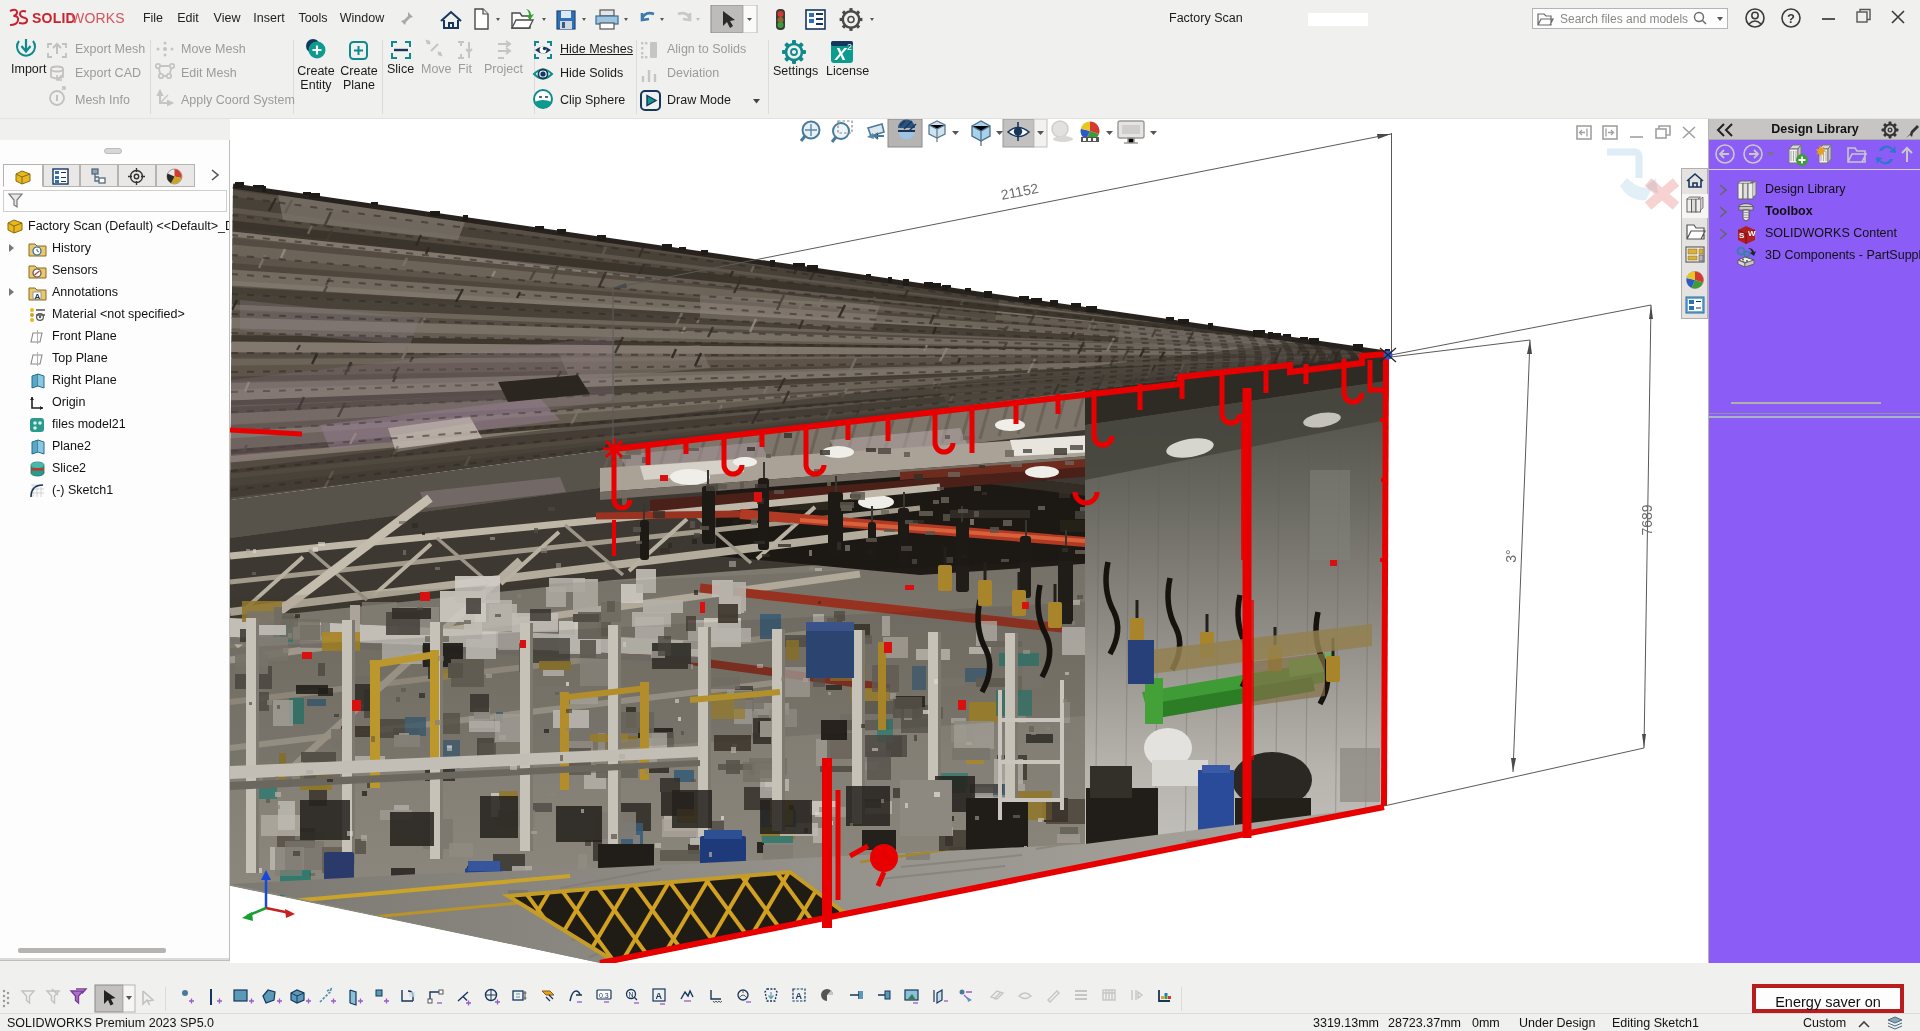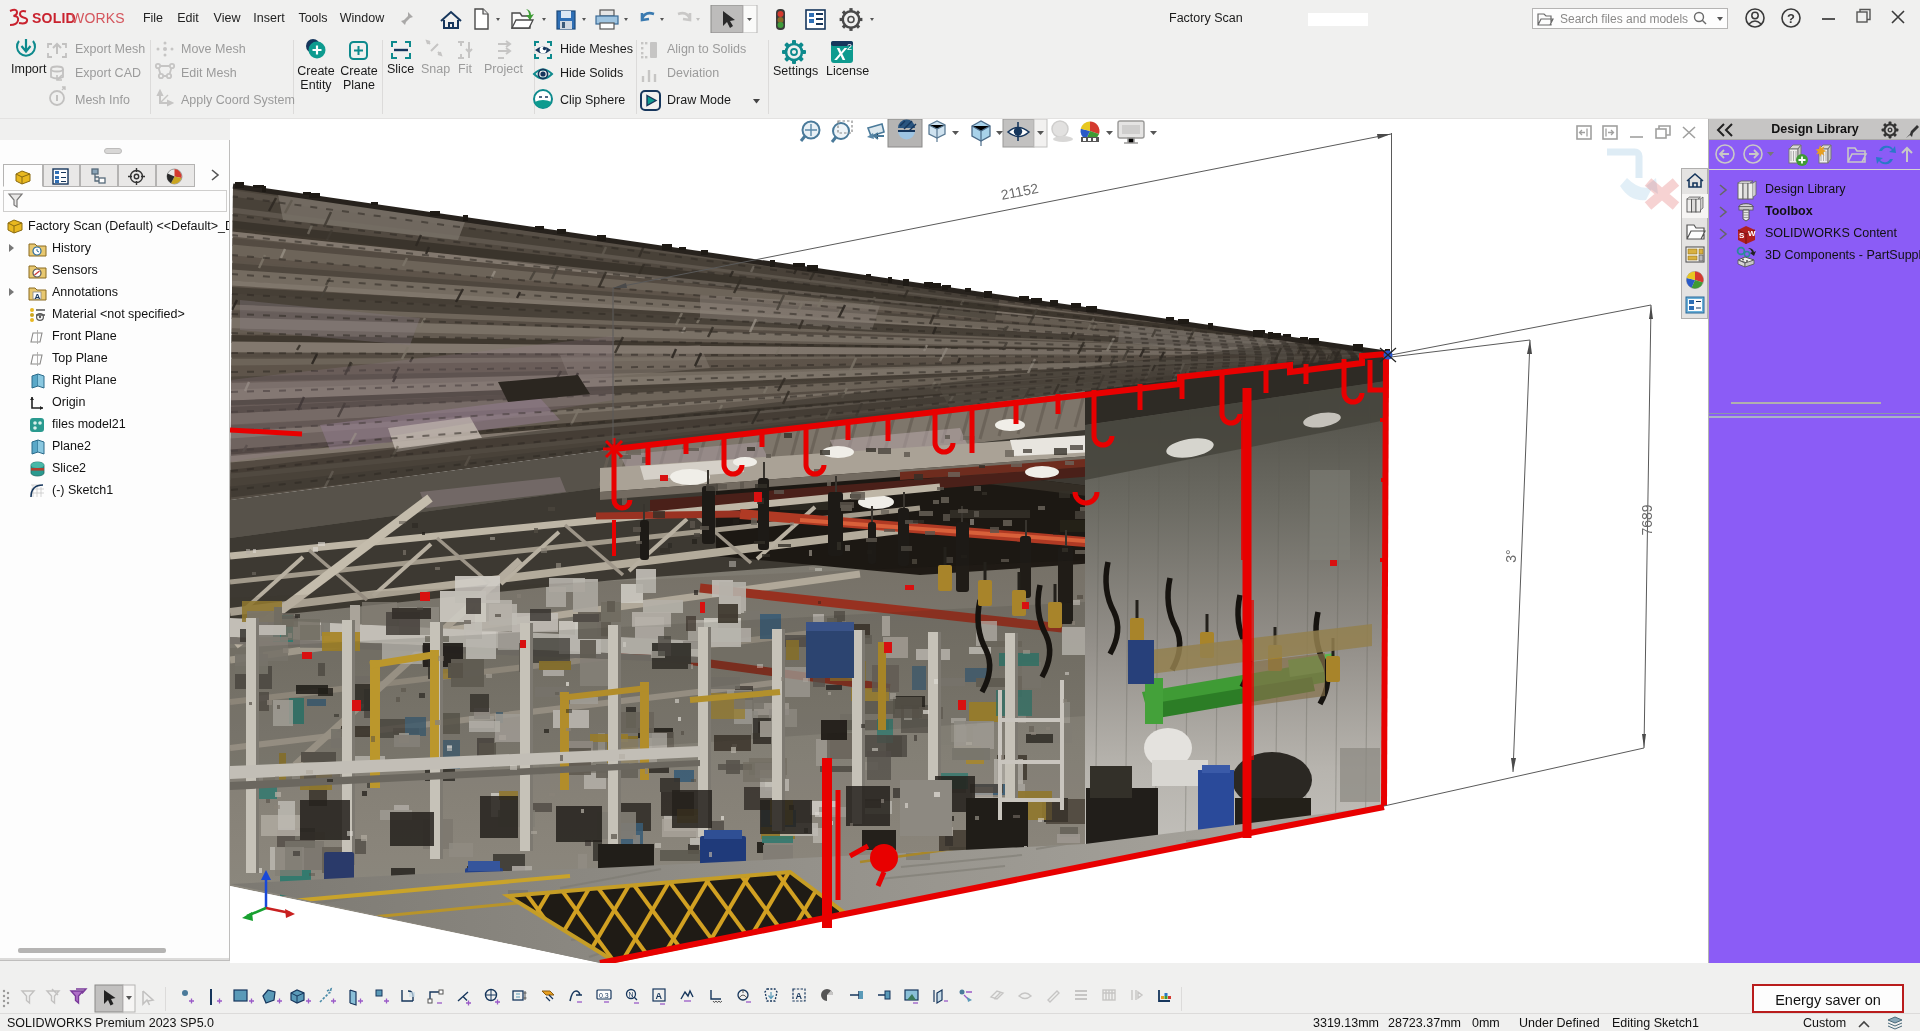--- a/index.html
+++ b/index.html
@@ -34,21 +34,21 @@
 #taskpane { overflow:hidden; z-index:7; position:absolute; left:1708px; top:119px; width:250px; height:844px; background:#8b5cf6; border-left:1px solid #b4b3b2; }
 #tp-head { position:absolute; left:0; top:0; width:212px; height:21px; background:#c6c5c4; border-bottom:1px solid #a9a8a7; }
 .tprow { position:absolute; left:0; width:212px; height:22px; font-size:12.5px; color:#111; white-space:nowrap; }
 
 
 #bottombar { position:absolute; left:0; top:963px; width:1920px; height:68px; background:#f0f0ef; }
 #modeltabs { position:absolute; left:0; top:0; width:1920px; height:20px; background:#eceBea; border-bottom:1px solid #c9c8c7; }
 .mtab { position:absolute; top:0; height:20px; line-height:19px; font-size:12.5px; color:#222; text-align:center; background:#dcdbda; border:1px solid #b0afae; border-top:none; }
 #sketchbar { position:absolute; left:0; top:20px; width:1920px; height:31px; background:#f0f0ef; border-bottom:1px solid #dcdbda; }
 #statusbar { position:absolute; left:0; top:51px; width:1920px; height:17px; background:#f0f0ef; font-size:12.5px; color:#111; }
-#energysaver { position:absolute; left:1752px; top:984px; width:152px; height:29px; background:#fdfdfd; border:2px solid #b91c1c; font-size:14.5px; color:#111; text-align:center; line-height:29px; }
+#energysaver { position:absolute; left:1752px; top:984px; width:152px; height:29px; background:#fdfdfd; border:4px solid #b91c1c; font-size:14.5px; color:#111; text-align:center; line-height:29px; }
 </style>
 </head>
 <body>
 <div id="app">
   <div id="titlebar">
     <div id="logo"><svg width="145" height="24" viewBox="0 0 145 24" style="vertical-align:middle">
       <path d="M2 5 q7 -3 7 1.5 q0 2.5 -3.5 3.5 q5.5 0 4.5 4.5 q-1 4.5 -8 4.5" fill="none" stroke="#c9222e" stroke-width="2"></path>
       <path d="M18 5.5 q-6 -1.5 -6 2.5 q0 2.5 3.5 3.5 q4.5 1 3.5 3.5 q-1 3.5 -8 2" fill="none" stroke="#c9222e" stroke-width="2"></path>
       <text x="24" y="17" font-size="14" font-weight="bold" fill="#c9222e" letter-spacing="0.2">SOLID</text>
       <text x="63" y="17" font-size="14" fill="#d4555c" letter-spacing="0.2">WORKS</text>
@@ -290,24 +290,24 @@
     <div class="rlabel on" style="left:11px;top:26px;">Import</div>
     <div class="rlabel" style="left:75px;top:6px;">Export Mesh</div>
     <div class="rlabel" style="left:75px;top:30px;">Export CAD</div>
     <div class="rlabel" style="left:75px;top:57px;">Mesh Info</div>
     <div class="rlabel" style="left:181px;top:6px;">Move Mesh</div>
     <div class="rlabel" style="left:181px;top:30px;">Edit Mesh</div>
     <div class="rlabel" style="left:181px;top:57px;">Apply Coord System</div>
     <div class="rlabel on" style="left:294px;top:28px;width:44px;text-align:center;line-height:14px;">Create<br>Entity</div>
     <div class="rlabel on" style="left:337px;top:28px;width:44px;text-align:center;line-height:14px;">Create<br>Plane</div>
     <div class="rlabel on" style="left:387px;top:26px;">Slice</div>
-    <div class="rlabel" style="left:421px;top:26px;">Snap</div>
+    <div class="rlabel" style="left:421px;top:26px;">Move</div>
     <div class="rlabel" style="left:458px;top:26px;">Fit</div>
     <div class="rlabel" style="left:484px;top:26px;">Project</div>
-    <div class="rlabel on" style="left:560px;top:6px;">Hide Meshes</div>
+    <div class="rlabel on" style="left:560px;top:6px;text-decoration:underline;">Hide Meshes</div>
     <div class="rlabel on" style="left:560px;top:30px;">Hide Solids</div>
     <div class="rlabel on" style="left:560px;top:57px;">Clip Sphere</div>
     <div class="rlabel" style="left:667px;top:6px;">Align to Solids</div>
     <div class="rlabel" style="left:667px;top:30px;">Deviation</div>
     <div class="rlabel on" style="left:667px;top:57px;">Draw Mode</div>
     <div class="rlabel on" style="left:773px;top:28px;">Settings</div>
     <div class="rlabel on" style="left:826px;top:28px;">License</div>
   </div>
   <svg id="viewport" class="abs" style="left:230px;top:119px;" width="1478" height="844" viewBox="230 119 1478 844">
 <rect x="230" y="119" width="1478" height="844" fill="#ffffff"></rect>
@@ -2052,21 +2052,21 @@
             <rect x="11" y="8" width="3" height="3" fill="#d43a2f"></rect>
           </g>
         <rect x="196" y="4" width="1" height="24" fill="#dcdbda"></rect>
       </svg>
     </div>
     <div id="statusbar">
       <div class="abs" style="left:7px;top:2px;font-size:12.5px;">SOLIDWORKS Premium 2023 SP5.0</div>
       <div class="abs" style="left:1313px;top:2px;font-size:12.5px;">3319.13mm</div>
       <div class="abs" style="left:1388px;top:2px;font-size:12.5px;">28723.37mm</div>
       <div class="abs" style="left:1472px;top:2px;font-size:12.5px;">0mm</div>
-      <div class="abs" style="left:1519px;top:2px;font-size:12.5px;">Under Defined</div>
+      <div class="abs" style="left:1519px;top:2px;font-size:12.5px;">Under Design</div>
       <div class="abs" style="left:1612px;top:2px;font-size:12.5px;">Editing Sketch1</div>
       <div class="abs" style="left:1803px;top:2px;font-size:12.5px;">Custom</div>
       <svg class="abs" style="left:1857px;top:6px" width="14" height="9" viewBox="0 0 14 9">
           <path d="M2 7 l5 -5 5 5" fill="none" stroke="#444" stroke-width="1.6"></path>
         </svg>
       <svg class="abs" style="left:1886px;top:1px" width="18" height="15" viewBox="0 0 18 15">
           <path d="M2 5 l7 -3 7 3 -7 3 z" fill="#8aa8b8" stroke="#4a6a7a"></path>
           <path d="M2 8 l7 3 7 -3" fill="none" stroke="#4a6a7a"></path>
           <path d="M2 11 l7 3 7 -3" fill="none" stroke="#4a6a7a"></path>
         </svg>

